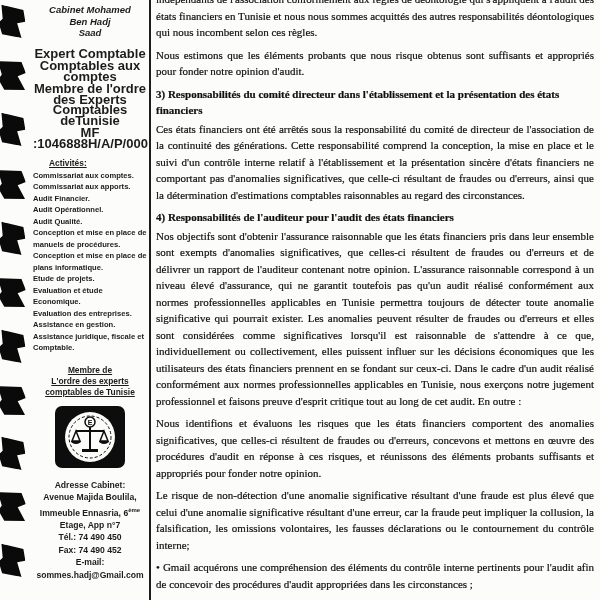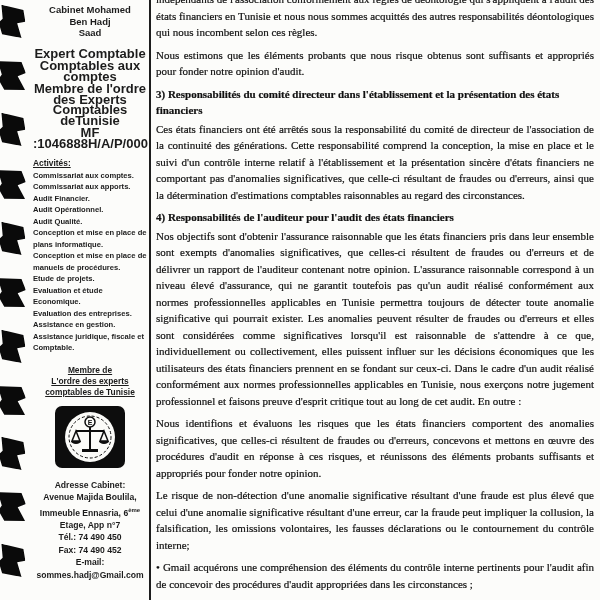--- a/index.html
+++ b/index.html
@@ -25,25 +25,25 @@
   .binding-mark:nth-child(7){top:331px;}
   .binding-mark:nth-child(8){top:385px;}
   .binding-mark:nth-child(9){top:438px;}
   .binding-mark:nth-child(10){top:491px;}
   .binding-mark:nth-child(11){top:545px;}
   
   .sidebar{
     position:absolute;left:33px;top:4px;width:114px;
     text-align:center;font-weight:bold;color:#1c1c1c;
   }
-  .cab-name{font-size:9.5px;line-height:11.5px;}
+  .cab-name{font-size:9.5px;line-height:11.5px;font-style:italic;}
   .titles{margin-top:10px;font-size:13px;line-height:10.5px;}
   .title-line{margin-top:2px;}
   .activities{margin-top:9px;text-align:left;font-size:7.6px;line-height:11.5px;}
-  .act-heading{text-decoration:underline;font-size:8.4px;}
+  .act-heading{text-decoration:underline;font-size:8.4px;margin-left:16px;}
   .membership{margin-top:11px;font-size:8.4px;line-height:11px;text-decoration:underline;}
   .seal{margin-top:7px;}
   .address{margin-top:6px;font-size:8.6px;line-height:12.5px;}
   .addr-sup{font-size:6px;vertical-align:super;}
   .email-addr{font-size:8.6px;}
   
   .divider{position:absolute;left:149px;top:0;width:2px;height:600px;background:#1d1d1d;}
   
   .main{
     position:absolute;left:156px;top:-9px;width:438px;
@@ -85,22 +85,22 @@
       <div class="title-line">Membre de l'ordre des Experts Comptables deTunisie</div>
       <div class="title-line">MF :1046888H/A/P/000</div>
     </div>
     <div class="activities">
       <div class="act-heading">Activités:</div>
       <div>Commissariat aux comptes.</div>
       <div>Commissariat aux apports.</div>
       <div>Audit Financier.</div>
       <div>Audit Opérationnel.</div>
       <div>Audit Qualité.</div>
+      <div>Conception et mise en place de manuels de procédures.</div>
       <div>Conception et mise en place de plans informatique.</div>
-      <div>Conception et mise en place de manuels de procédures.</div>
       <div>Etude de projets.</div>
       <div>Evaluation et étude Economique.</div>
       <div>Evaluation des entreprises.</div>
       <div>Assistance en gestion.</div>
       <div>Assistance juridique, fiscale et Comptable.</div>
     </div>
     <div class="membership">
       <div>Membre de</div>
       <div>L'ordre des experts</div>
       <div>comptables de Tunisie</div>

